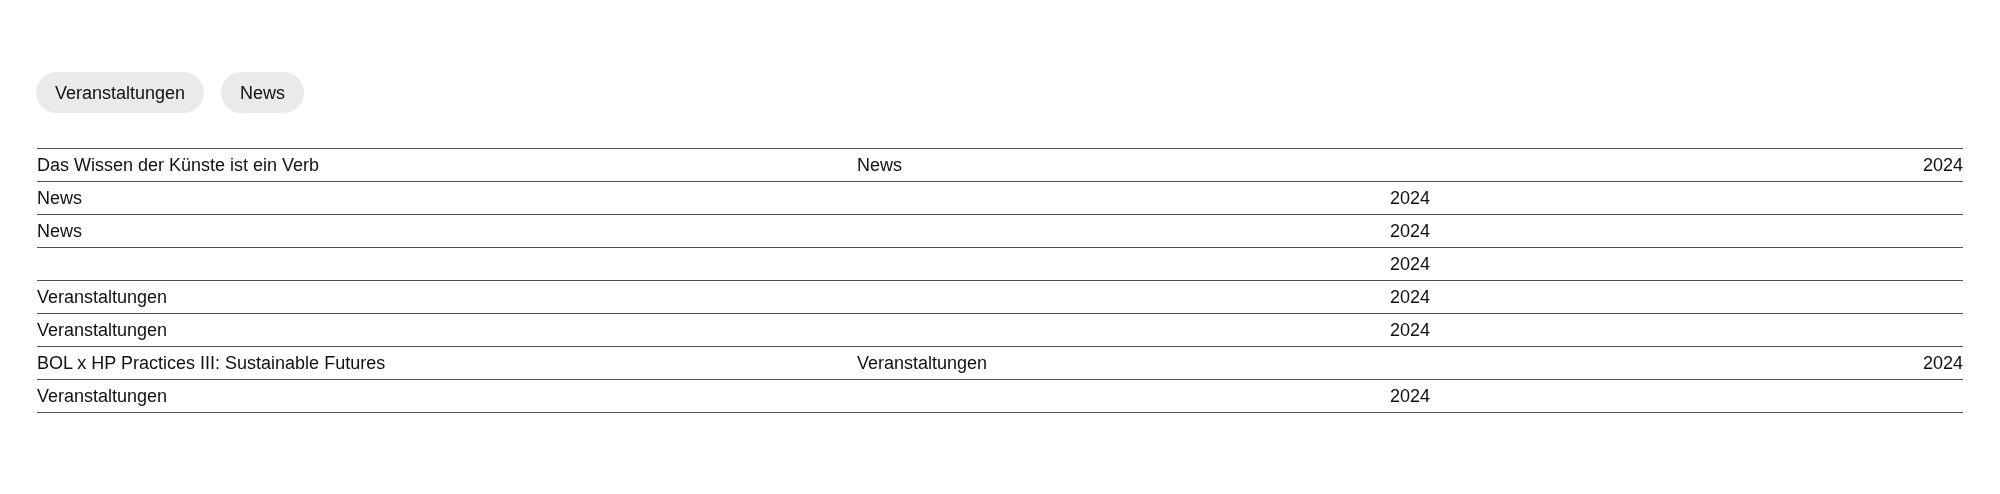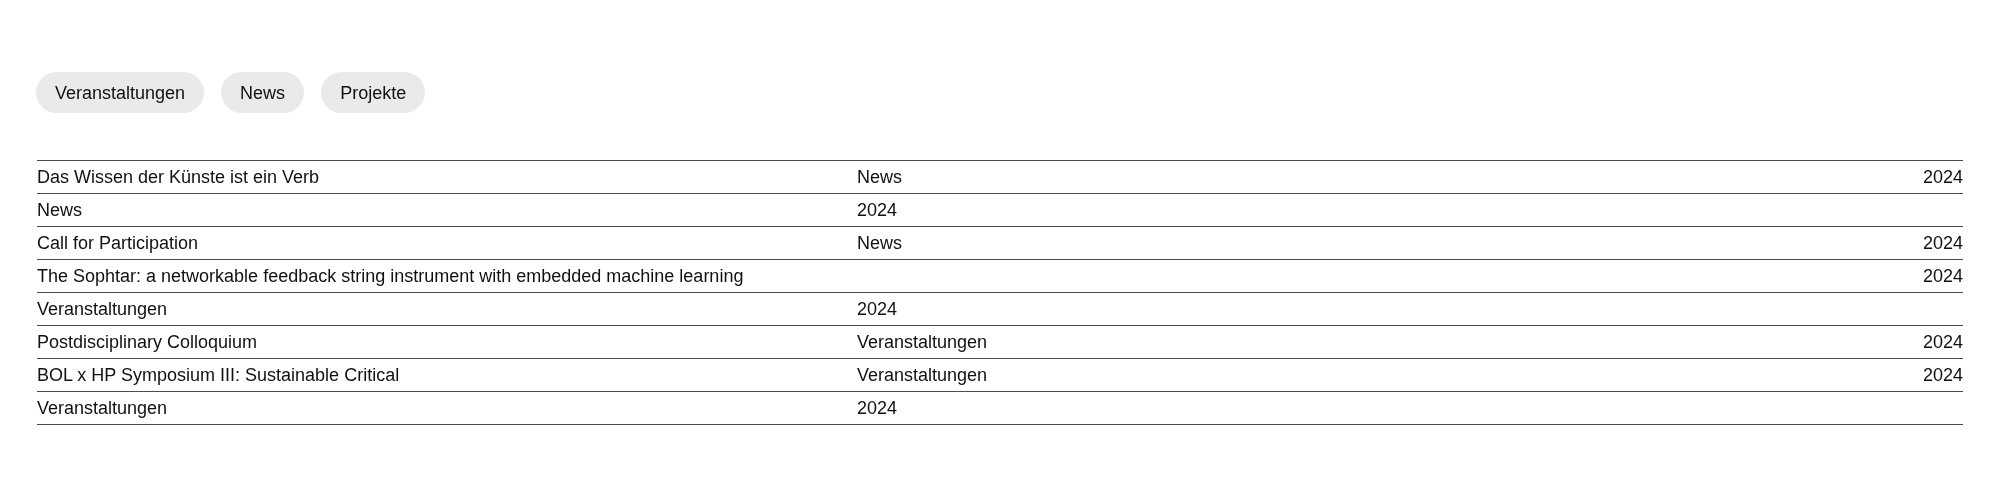--- a/index.html
+++ b/index.html
@@ -34,85 +34,81 @@
     font-size: 18px;
     line-height: 1;
     cursor: pointer;
     white-space: nowrap;
   }
 
   
   .list {
     position: absolute;
     left: 37px;
-    top: 160px;
+    top: 148px;
     width: 1926px;
     border-bottom: 1px solid var(--line, #4d4d4d);
   }
   .row {
     display: grid;
     grid-template-columns: 820px 1fr auto;
     align-items: center;
     height: 32px;
     border-top: 1px solid var(--line, #4d4d4d);
     font-size: 18px;
     cursor: pointer;
   }
   .cell {
     white-space: nowrap;
     overflow: hidden;
   }
-  .cell-year { text-align: left; }
+  .cell-year { text-align: center; }
 </style>
 </head>
 <body style="--bg: #ffffff; --text: #111111; --pill-bg: #eaeaea; --line: #4d4d4d;">
 
 <div class="filter-bar">
   <button class="pill">Veranstaltungen</button>
   <button class="pill">News</button>
-  <button class="pill">Projekte</button>
 </div>
 
 <div class="list" id="list">
   <div class="row">
     <div class="cell cell-title">Das Wissen der Künste ist ein Verb</div>
     <div class="cell cell-category">News</div>
     <div class="cell cell-year">2024</div>
   </div>
 
   <div class="row">
     <div class="cell cell-category">News</div>
     <div class="cell cell-year">2024</div>
   </div>
 
   <div class="row">
-    <div class="cell cell-title">Call for Participation</div>
     <div class="cell cell-category">News</div>
     <div class="cell cell-year">2024</div>
   </div>
 
   <div class="row">
-    <div class="cell cell-title">The Sophtar: a networkable feedback string instrument with embedded machine learning</div>
     <div class="cell cell-category"></div>
     <div class="cell cell-year">2024</div>
   </div>
 
   <div class="row">
     <div class="cell cell-category">Veranstaltungen</div>
     <div class="cell cell-year">2024</div>
   </div>
 
   <div class="row">
-    <div class="cell cell-title">Postdisciplinary Colloquium</div>
     <div class="cell cell-category">Veranstaltungen</div>
     <div class="cell cell-year">2024</div>
   </div>
 
   <div class="row">
-    <div class="cell cell-title">BOL x HP Symposium III: Sustainable Critical</div>
+    <div class="cell cell-title">BOL x HP Practices III: Sustainable Futures</div>
     <div class="cell cell-category">Veranstaltungen</div>
     <div class="cell cell-year">2024</div>
   </div>
 
   <div class="row">
     <div class="cell cell-category">Veranstaltungen</div>
     <div class="cell cell-year">2024</div>
   </div>
 </div>
 

